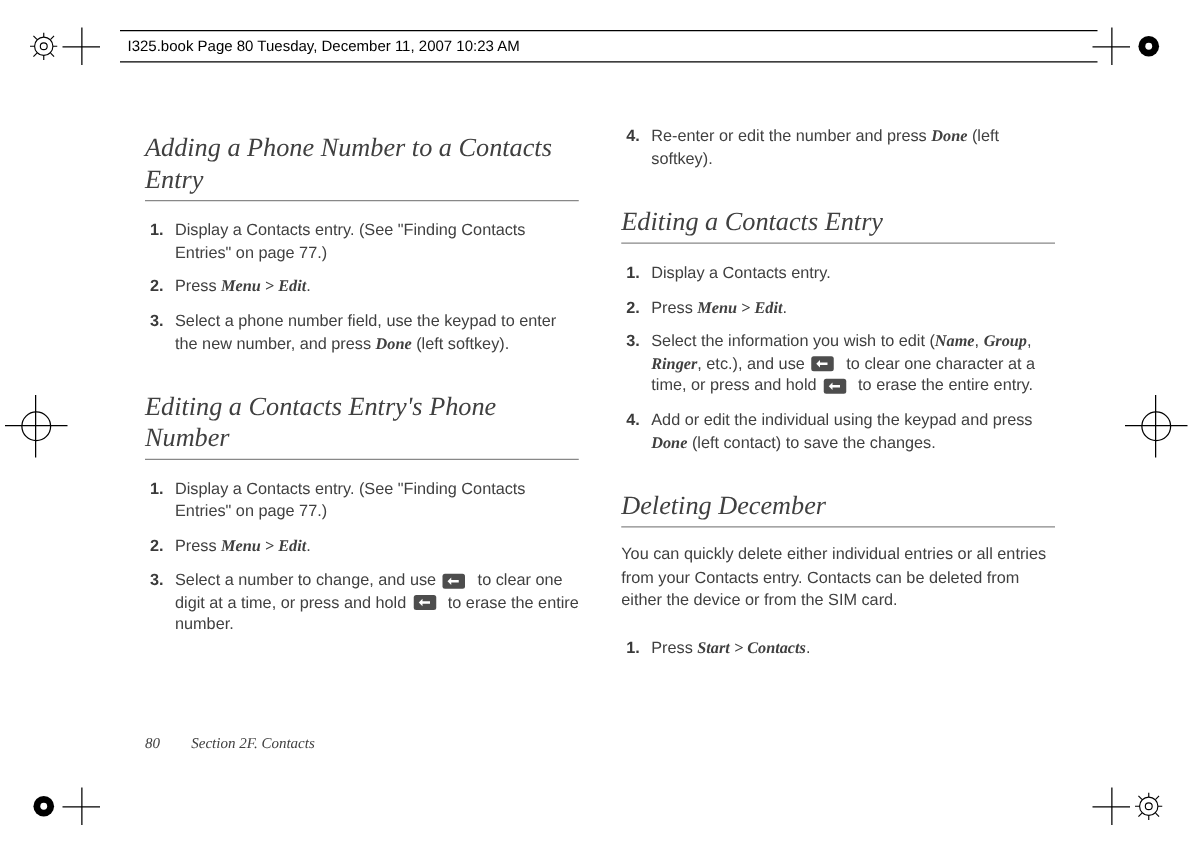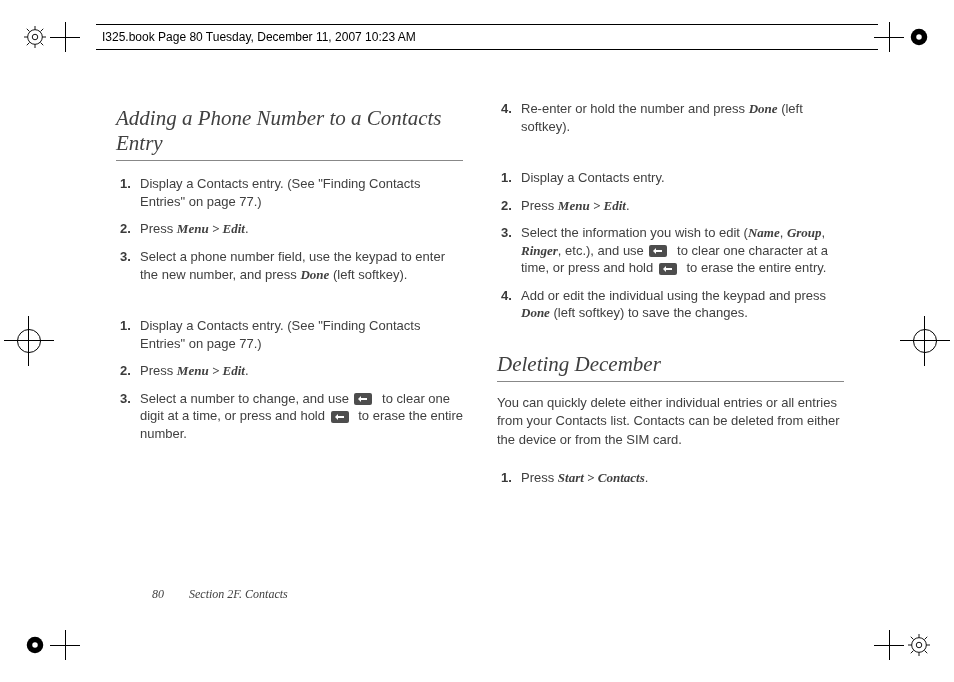--- a/index.html
+++ b/index.html
@@ -159,21 +159,21 @@
 
   .footer {
     position: absolute;
     bottom: 80px;
     left: 116px;
     font-size: 12px;
     font-style: italic;
     color: #404040;
     font-family: Georgia, serif;
   }
-  .footer .pg { margin-right: 22px; margin-left: 36px; }
+  .footer .pg { margin-right: 22px; }
 
   svg.gear { width:100%; height:100%; }
 </style>
 </head>
 <body>
 
 <div class="crop-mark tl"></div>
 <div class="crop-mark tr"></div>
 <div class="crop-mark bl"></div>
 <div class="crop-mark br"></div>
@@ -250,65 +250,67 @@
       <li>
         <span class="num">2.</span>
         <span><span>Press </span><span class="emph-path">Menu &gt; Edit</span><span>.</span></span>
       </li>
       <li>
         <span class="num">3.</span>
         <span><span>Select a phone number field, use the keypad to enter the new number, and press </span><span class="emph">Done</span><span> (left softkey).</span></span>
       </li>
     </ol>
 
+    <h2 class="section-title">Editing a Contacts Entry's Phone Number</h2>
     <ol class="steps">
       <li>
         <span class="num">1.</span>
         <span>Display a Contacts entry. (See "Finding Contacts Entries" on page 77.)</span>
       </li>
       <li>
         <span class="num">2.</span>
         <span><span>Press </span><span class="emph-path">Menu &gt; Edit</span><span>.</span></span>
       </li>
       <li>
         <span class="num">3.</span>
         <span><span>Select a number to change, and use </span><span class="key-icon"><span class="body"></span><span class="arrow"></span></span><span> to clear one digit at a time, or press and hold </span><span class="key-icon"><span class="body"></span><span class="arrow"></span></span><span> to erase the entire number.</span></span>
       </li>
     </ol>
   </div>
 
   <div class="col">
     <ol class="steps" style="margin-top:0">
       <li>
         <span class="num">4.</span>
-        <span><span>Re-enter or hold the number and press </span><span class="emph">Done</span><span> (left softkey).</span></span>
-      </li>
-    </ol>
-
+        <span><span>Re-enter or edit the number and press </span><span class="emph">Done</span><span> (left softkey).</span></span>
+      </li>
+    </ol>
+
+    <h2 class="section-title">Editing a Contacts Entry</h2>
     <ol class="steps">
       <li>
         <span class="num">1.</span>
         <span>Display a Contacts entry.</span>
       </li>
       <li>
         <span class="num">2.</span>
         <span><span>Press </span><span class="emph-path">Menu &gt; Edit</span><span>.</span></span>
       </li>
       <li>
         <span class="num">3.</span>
         <span><span>Select the information you wish to edit (</span><span class="emph">Name</span><span>, </span><span class="emph">Group</span><span>, </span><span class="emph">Ringer</span><span>, etc.), and use </span><span class="key-icon"><span class="body"></span><span class="arrow"></span></span><span> to clear one character at a time, or press and hold </span><span class="key-icon"><span class="body"></span><span class="arrow"></span></span><span> to erase the entire entry.</span></span>
       </li>
       <li>
         <span class="num">4.</span>
-        <span><span>Add or edit the individual using the keypad and press </span><span class="emph">Done</span><span> (left softkey) to save the changes.</span></span>
+        <span><span>Add or edit the individual using the keypad and press </span><span class="emph">Done</span><span> (left contact) to save the changes.</span></span>
       </li>
     </ol>
 
     <h2 class="section-title">Deleting December</h2>
-    <div class="body-text">You can quickly delete either individual entries or all entries from your Contacts list. Contacts can be deleted from either the device or from the SIM card.</div>
+    <div class="body-text">You can quickly delete either individual entries or all entries from your Contacts entry. Contacts can be deleted from either the device or from the SIM card.</div>
     <ol class="steps">
       <li>
         <span class="num">1.</span>
         <span><span>Press </span><span class="emph-path">Start &gt; Contacts</span><span>.</span></span>
       </li>
     </ol>
   </div>
 </div>
 
 <div class="footer">

